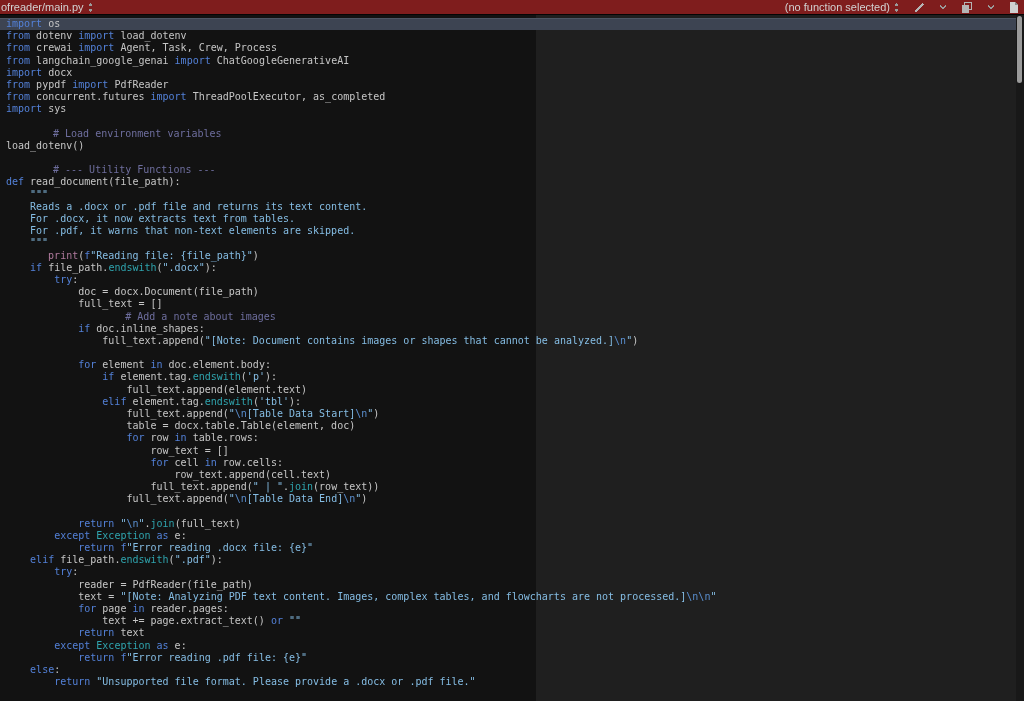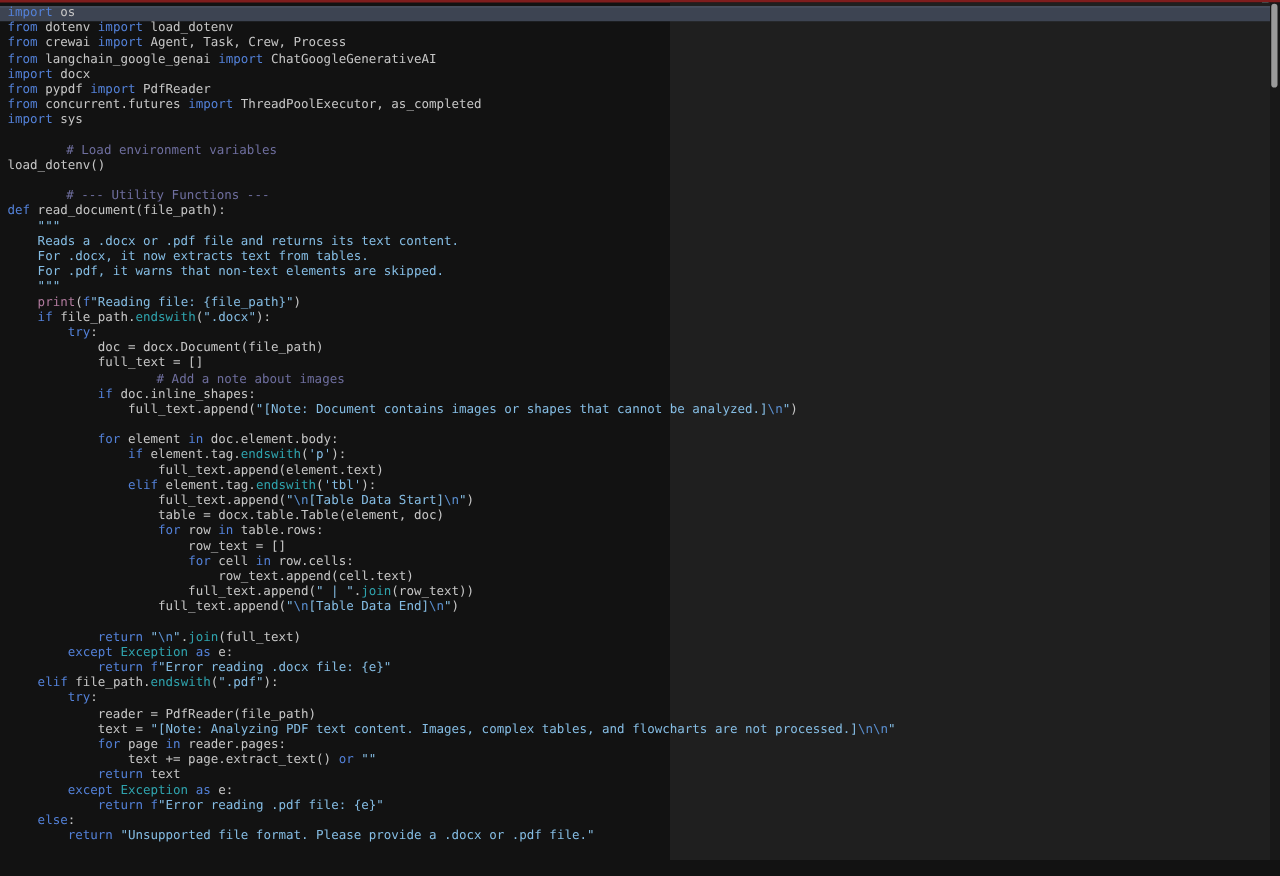--- a/index.html
+++ b/index.html
@@ -8,34 +8,34 @@
   
   .topbar{position:absolute;left:0;top:0;width:1024px;height:14px;background:#7f1d1d;
           border-bottom:1px solid #050505;display:flex;
           justify-content:space-between;color:#d2d2d2;font-size:11px;line-height:14px;}
   .popup{display:flex;align-items:center;gap:3px;cursor:default;}
   .file-popup{margin-left:1px;}
   .topbar-right{display:flex;align-items:center;gap:14px;margin-right:6px;}
   .tb-icon,.tb-caret{display:flex;align-items:center;}
   .updown path,.tb-icon path,.tb-icon rect,.tb-caret path{shape-rendering:crispEdges;}
   
-  .editor{position:absolute;left:0;top:2px;width:1024px;height:686px;background:#121212;}
+  .editor{position:absolute;left:0;top:15px;width:1024px;height:686px;background:#121212;}
   .bg-right{position:absolute;left:536px;top:0;bottom:0;right:8px;background:#1f1f1f;}
   .current-line{position:absolute;left:0;top:3px;width:1016px;height:12px;
                 background:#3d4452;border-top:1px solid #4d5564;box-sizing:border-box;}
   .code{position:relative;z-index:2;margin:0;padding:3px 0 0 6px;
         font-family:"DejaVu Sans Mono",monospace;font-size:10px;}
   .line{height:12.2px;white-space:pre;}
   .kw{color:#5381d8;}   
   .txt{color:#c6c6c6;}  
   .str{color:#85bde4;}  
   .esc{color:#5a8fd0;}  
   .com{color:#6e6e9e;margin-left:47px;}  
   .fn{color:#2fa4ae;}   
-  .pr{color:#b07a9d;}   
+  .pr{color:#b07a9d;margin-left:18px;}   
   
   .scrollbar{position:absolute;right:0;top:0;bottom:0;width:8px;background:#181818;}
   .scrollbar-thumb{position:absolute;left:1px;top:1px;width:5px;height:67px;
                    background:#9b9b9b;border-radius:3px;}
 </style>
 </head>
 <body>
 
 <div class="window">
 

